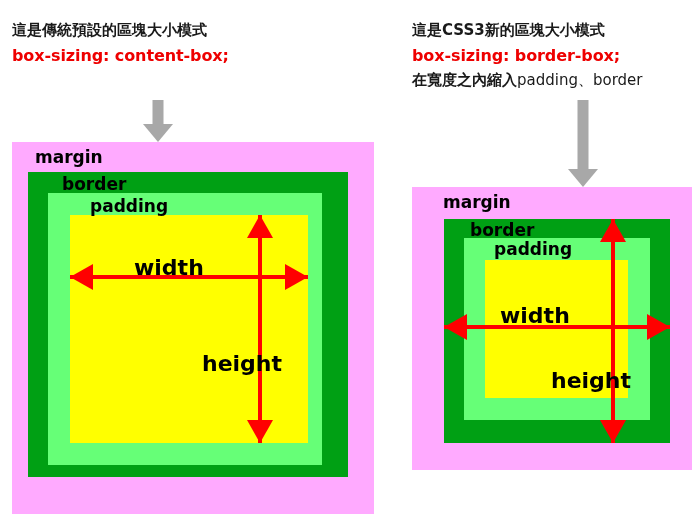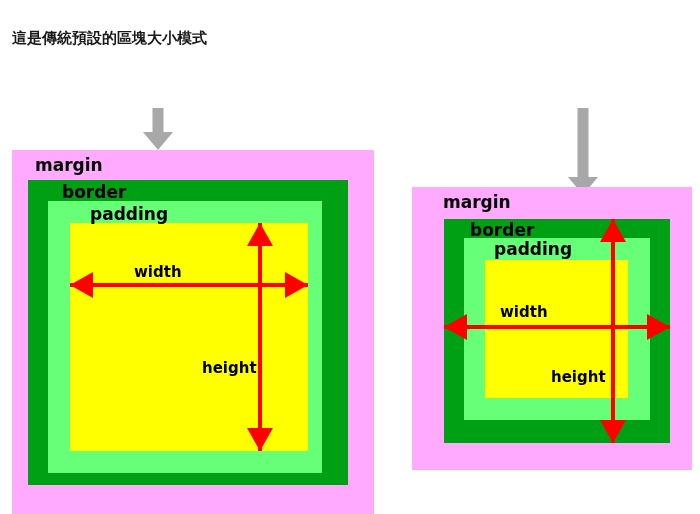--- a/index.html
+++ b/index.html
@@ -8,21 +8,21 @@
     background: #ffffff;
   }
   body {
     width: 700px;
     height: 514px;
     position: relative;
     overflow: hidden;
     font-family: "DejaVu Sans", "Liberation Sans", sans-serif;
   }
 
-  .panel { position: absolute; top: 8px; height: 426px; }
+  .panel { position: absolute; top: 0; height: 426px; }
   #panel-left  { left: 0;   width: 400px; }
   #panel-right { left: 400px; width: 300px; }
 
   
   .caption { position: absolute; }
   #caption-left  { left: 12px;  top: 18px; }
   #caption-right { left: 12px;  top: 18px; }
 
   .cap-line {
     font-size: 15px;
@@ -88,21 +88,21 @@
 
   .bm-label {
     position: absolute;
     font-size: 17px;
     font-weight: bold;
     color: #000000;
     white-space: nowrap;
     line-height: 1;
   }
   .bm-label.big {
-    font-size: 15px;
+    font-size: 22px;
   }
 
   
   #diagram-left .bm-margin  { left: 12px; top: 142px; width: 362px; height: 372px; }
   #diagram-left .bm-border  { left: 28px; top: 172px; width: 320px; height: 305px; }
   #diagram-left .bm-padding { left: 48px; top: 193px; width: 274px; height: 272px; }
   #diagram-left .bm-content { left: 70px; top: 215px; width: 238px; height: 228px; }
   #diagram-left #label-margin  { left: 35px;  top: 149px; }
   #diagram-left #label-border  { left: 62px;  top: 176px; }
   #diagram-left #label-padding { left: 90px;  top: 198px; }
@@ -166,20 +166,21 @@
   #arrow-width-right  { left: 444px; top: 314px; width: 226px; height: 26px; }
   #arrow-height-right { left: 600px; top: 219px; width: 26px;  height: 224px; }
 </style>
 </head>
 <body>
 
 <div class="panel" id="panel-left">
 
   <div class="caption" id="caption-left">
     <div class="cap-line plain">這是傳統預設的區塊大小模式</div>
+    <div class="cap-line code">box-sizing: content-box;</div>
   </div>
 
   <div class="gray-arrow" id="gray-arrow-left">
     <div class="shaft"></div>
     <div class="head"></div>
   </div>
 
   <div id="diagram-left">
     <div class="bm-margin"></div>
     <div class="bm-border"></div>
@@ -200,20 +201,27 @@
       <div class="tip-t"></div>
       <div class="tip-b"></div>
     </div>
 
     <div class="bm-label big" id="label-width">width</div>
     <div class="bm-label big" id="label-height">height</div>
   </div>
 </div>
 
 <div class="panel" id="panel-right">
+  <div class="caption" id="caption-right">
+    <div class="cap-line plain">這是CSS3新的區塊大小模式</div>
+    <div class="cap-line code">box-sizing: border-box;</div>
+    <div class="cap-line plain">
+      <span>在寬度之內縮入</span><span class="light">padding、border</span>
+    </div>
+  </div>
 
   <div class="gray-arrow" id="gray-arrow-right">
     <div class="shaft"></div>
     <div class="head"></div>
   </div>
 </div>
 
 <div id="diagram-right">
   <div class="bm-margin"></div>
   <div class="bm-border"></div>

